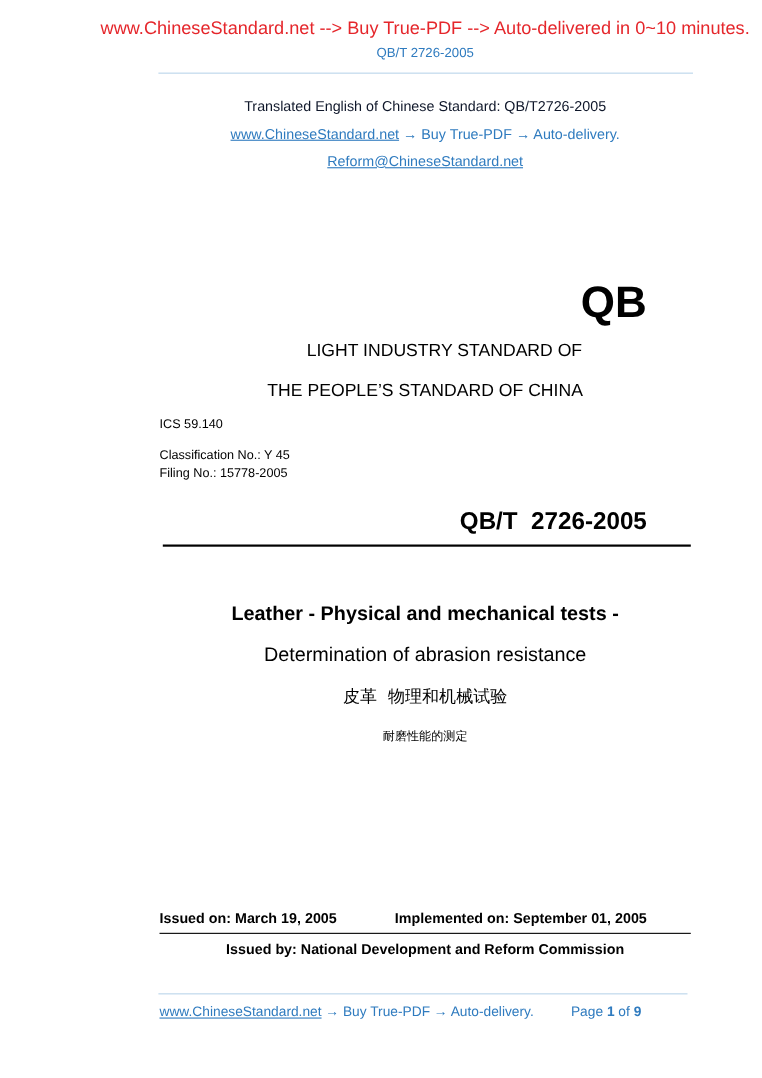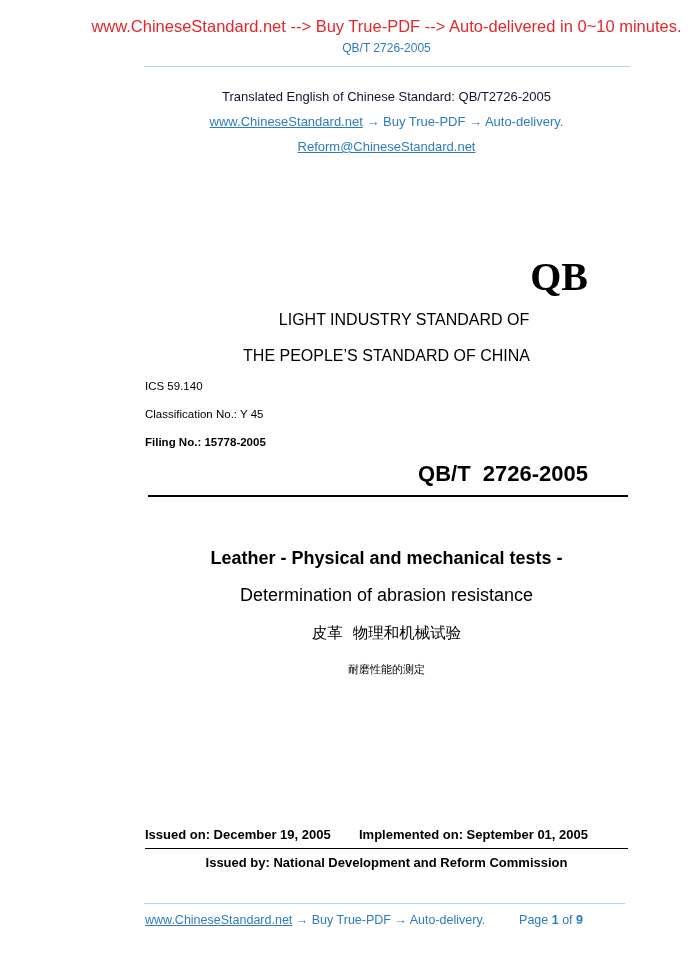--- a/index.html
+++ b/index.html
@@ -10,29 +10,29 @@
 
     .promo-banner { top: 17px; font-size: 16.5px; color: #e5262b; white-space: nowrap; }
     .header-code { top: 41px; font-size: 12px; color: #2f7bbf; }
     .header-rule { top: 66px; left: 104px; width: 486px; height: 1px; background: #b9d4ea; }
 
     .translated { top: 89px; font-size: 13px; color: #0f172a; }
     .promo-line { top: 114px; font-size: 13px; color: #2f7bbf; }
     .sales { top: 139px; font-size: 13px; color: #2f7bbf; }
     .link { color: #2f7bbf; text-decoration: underline; }
 
-    .qb-logo { top: 253px; right: 105px; font-size: 40px; font-weight: bold; letter-spacing: 0px; font-family: Liberation Serif, serif; }
+    .qb-logo { top: 253px; right: 105px; font-size: 40px; font-weight: bold; letter-spacing: 0px; }
 
     .std-line1 { top: 311px; font-size: 16px; padding-left: 35px; }
     .std-line2 { top: 347px; font-size: 16px; }
 
     .meta { left: 105px; font-size: 11.5px; text-align: center; }
     .meta-ics { top: 380px; }
     .meta-class { top: 408px; }
-    .meta-filing { top: 436px; font-weight: bold; }
+    .meta-filing { top: 425px; }
 
     .std-number { top: 461px; right: 105px; font-size: 22px; font-weight: bold; white-space: pre; }
     .rule-thick { top: 495px; left: 108px; width: 480px; height: 2px; background: #000; }
 
     .title-en1 { top: 548px; font-size: 18px; font-weight: bold; }
     .title-en2 { top: 585px; font-size: 18px; font-weight: normal; }
     .title-zh1 { top: 623px; font-size: 15.5px; font-family: "DejaVu Sans", sans-serif; white-space: pre; }
     .title-zh2 { top: 662px; font-size: 11px; font-family: "DejaVu Sans", sans-serif; }
 
     .issued-on { top: 827px; left: 105px; font-size: 13px; font-weight: bold; }
@@ -70,21 +70,21 @@
 <div class="abs meta meta-filing">Filing No.: 15778-2005</div>
 
 <div class="abs std-number">QB/T  2726-2005</div>
 <div class="abs rule-thick"></div>
 
 <div class="abs center title-en1">Leather - Physical and mechanical tests -</div>
 <div class="abs center title-en2">Determination of abrasion resistance</div>
 <div class="abs center title-zh1">皮革  物理和机械试验</div>
 <div class="abs center title-zh2">耐磨性能的测定</div>
 
-<div class="abs issued-on">Issued on: December 19, 2005</div>
+<div class="abs issued-on">Issued on: March 19, 2005</div>
 <div class="abs implemented-on">Implemented on: September 01, 2005</div>
 <div class="abs rule-bottom"></div>
 <div class="abs center issued-by">Issued by: National Development and Reform Commission</div>
 
 <div class="abs footer-rule"></div>
 <div class="abs footer-promo">
   <a class="link">www.ChineseStandard.net</a><span> → Buy True-PDF → Auto-delivery.</span>
 </div>
 <div class="abs footer-page"><span>Page </span><b>1</b><span> of </span><b>9</b></div>
 

